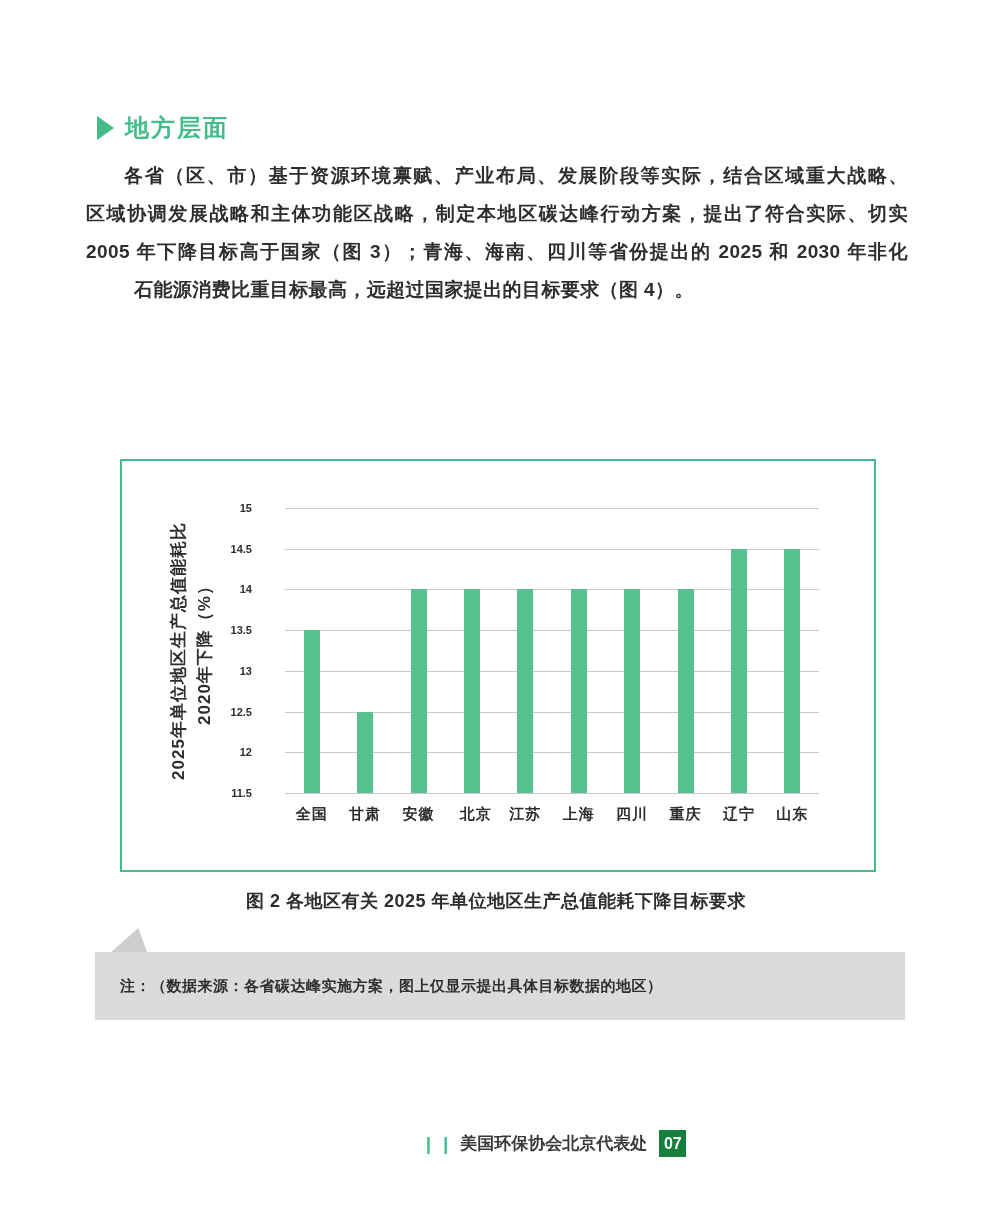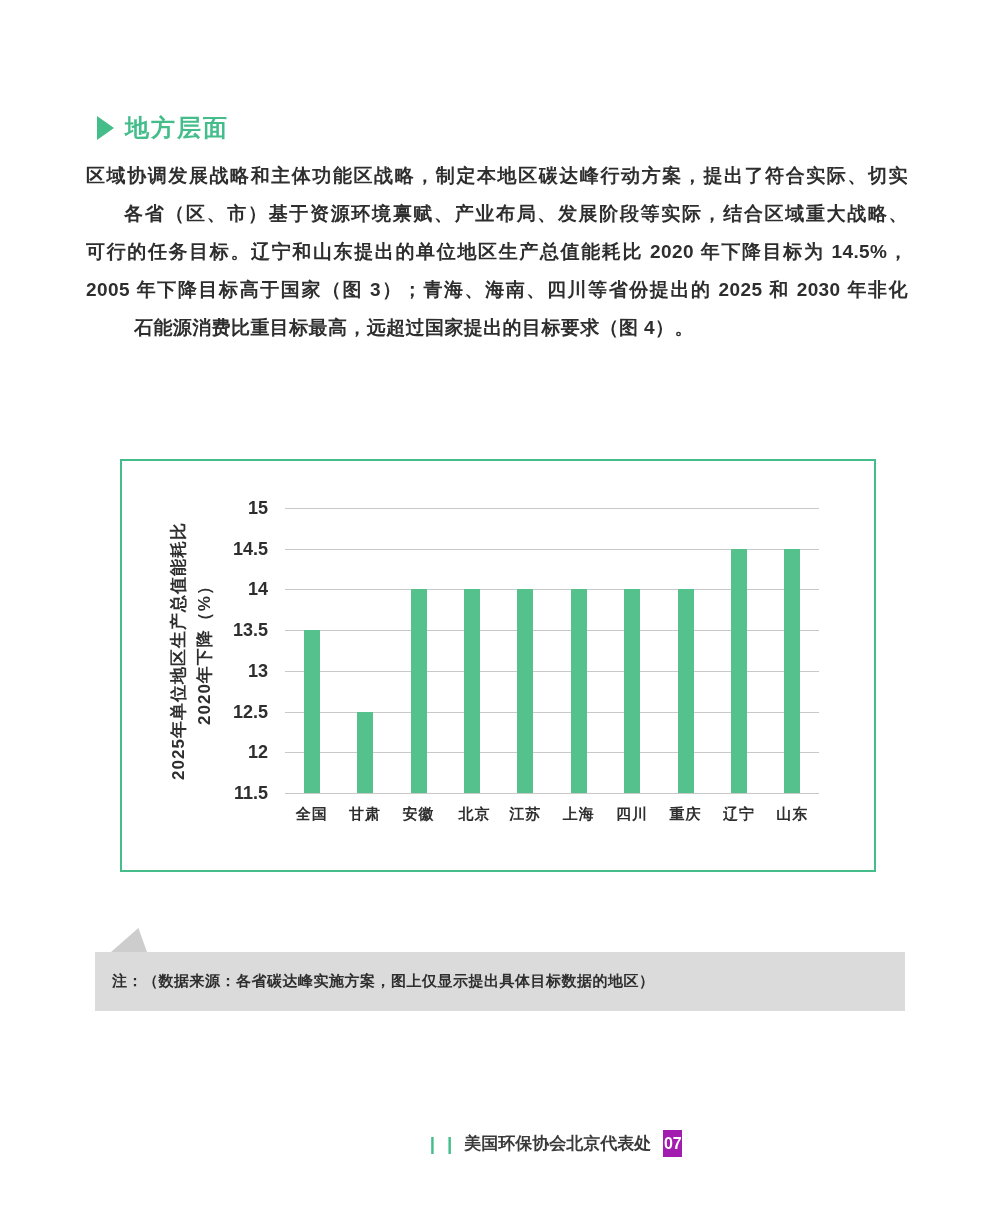--- a/index.html
+++ b/index.html
@@ -23,53 +23,52 @@
   .para{position:absolute;top:157px;left:86px;width:822px;color:var(--ink);font-size:19px;font-weight:600;letter-spacing:0.4px;}
   .pline{line-height:38px;height:38px;text-align:justify;text-align-last:justify;overflow:hidden;white-space:nowrap;}
   .pline.indent{text-indent:38px;}
   .pline.last{text-align-last:left;margin-left:48px;}
 
   
   .chart-frame{position:absolute;top:459px;left:120px;width:756px;height:413px;border:2px solid var(--green);background:#fff;}
   .plot{position:absolute;left:163px;top:47px;width:534px;height:285px;}
   .gridline{position:absolute;left:0;width:100%;height:1px;background:#C9C9C9;}
   .bar{position:absolute;bottom:0;width:16px;}
-  .ytick{position:absolute;left:52px;width:94px;text-align:right;font-size:18px;font-weight:bold;color:var(--ink);line-height:18px;}
+  .ytick{position:absolute;left:36px;width:94px;text-align:right;font-size:11px;font-weight:bold;color:var(--ink);line-height:18px;}
   .xlabel{position:absolute;top:344px;text-align:center;font-size:15px;font-weight:bold;color:var(--ink);letter-spacing:1px;}
   .y-title{position:absolute;left:-75px;top:164px;width:290px;text-align:center;transform:rotate(-90deg);font-size:17px;font-weight:bold;color:var(--ink);line-height:26px;letter-spacing:1px;}
 
   
   .caption{position:absolute;top:889px;left:0;width:992px;text-align:center;font-size:18px;font-weight:bold;color:var(--ink);letter-spacing:0.5px;}
 
   
-  .note{position:absolute;top:952px;left:95px;width:810px;height:59px;background:var(--note-bg);display:flex;align-items:center;}
+  .note{position:absolute;top:952px;left:95px;width:810px;height:68px;background:var(--note-bg);display:flex;align-items:center;padding-left:8px;}
   .note-tail{position:absolute;left:16px;top:-24px;width:36px;height:24px;background:#CDCDCD;clip-path:polygon(0 100%,76% 0,100% 100%);}
   .note-text{padding-left:17px;font-size:15px;font-weight:bold;color:var(--ink);letter-spacing:0.5px;}
 
   
   .footer{position:absolute;top:1130px;left:0;width:992px;display:flex;justify-content:center;align-items:center;gap:12px;transform:translateX(60px);font-size:17px;font-weight:bold;white-space:nowrap;}
   .f-blue{color:var(--blue);}
   .f-sep{color:var(--green);font-size:19px;font-weight:bold;}
   .f-dark{color:#3A3A3A;}
-  .badge{width:19px;height:27px;background:#a21caf;color:#ffffff;display:flex;align-items:center;justify-content:center;font-size:16px;font-weight:bold;}
+  .badge{width:27px;height:27px;background:#15803d;color:#ffffff;display:flex;align-items:center;justify-content:center;font-size:16px;font-weight:bold;}
 </style>
 </head>
 <body>
 
 <div class="page">
 
   <div class="heading">
     <span class="tri"></span>
     <span class="heading-text">地方层面</span>
   </div>
 
   <div class="para">
+    <div class="pline indent">各省（区、市）基于资源环境禀赋、产业布局、发展阶段等实际，结合区域重大战略、</div>
     <div class="pline">区域协调发展战略和主体功能区战略，制定本地区碳达峰行动方案，提出了符合实际、切实</div>
-    <div class="pline indent">各省（区、市）基于资源环境禀赋、产业布局、发展阶段等实际，结合区域重大战略、</div>
-    <div class="pline">可行的任务目标。辽宁和山东提出的单位地区生产总值能耗比 2020 年下降目标为 14.5%，</div>
     <div class="pline">2005 年下降目标高于国家（图 3）；青海、海南、四川等省份提出的 2025 和 2030 年非化</div>
     <div class="pline last">石能源消费比重目标最高，远超过国家提出的目标要求（图 4）。</div>
   </div>
 
   <div class="chart-frame" id="chart-frame">
     <div class="y-title">
       <div>2025年单位地区生产总值能耗比</div>
       <div>2020年下降（%）</div>
     </div>
     <div class="plot" id="plot">
@@ -96,29 +95,30 @@
       <div class="ytick" style="top: 78.7143px;">14.5</div>
       <div class="ytick" style="top: 119.429px;">14</div>
       <div class="ytick" style="top: 160.143px;">13.5</div>
       <div class="ytick" style="top: 200.857px;">13</div>
       <div class="ytick" style="top: 241.571px;">12.5</div>
       <div class="ytick" style="top: 282.286px;">12</div>
       <div class="ytick" style="top: 323px;">11.5</div>
       <div class="xlabel" style="left: 163px; width: 53.4px;">全国</div>
       <div class="xlabel" style="left: 216.4px; width: 53.4px;">甘肃</div>
       <div class="xlabel" style="left: 269.8px; width: 53.4px;">安徽</div>
-      <div class="xlabel" style="left: 315px; width: 53.4px; text-align: right;">北京</div>
+      <div class="xlabel" style="left: 327px; width: 53.4px;">北京</div>
       <div class="xlabel" style="left: 376.6px; width: 53.4px;">江苏</div>
       <div class="xlabel" style="left: 430px; width: 53.4px;">上海</div>
       <div class="xlabel" style="left: 483.4px; width: 53.4px;">四川</div>
       <div class="xlabel" style="left: 536.8px; width: 53.4px;">重庆</div>
       <div class="xlabel" style="left: 590.2px; width: 53.4px; text-align: center;">辽宁</div>
       <div class="xlabel" style="left: 643.6px; width: 53.4px;">山东</div>
     </div>
 
+  <div class="caption">图 2  各地区有关 2025 年单位地区生产总值能耗下降目标要求</div>
 
   <div class="note">
     <span class="note-tail"></span>
     <span class="note-text">注：（数据来源：各省碳达峰实施方案，图上仅显示提出具体目标数据的地区）</span>
   </div>
 
   <div class="footer">
     <span class="f-sep">|</span>
     <span class="f-sep">|</span>
     <span class="f-dark">美国环保协会北京代表处</span>

